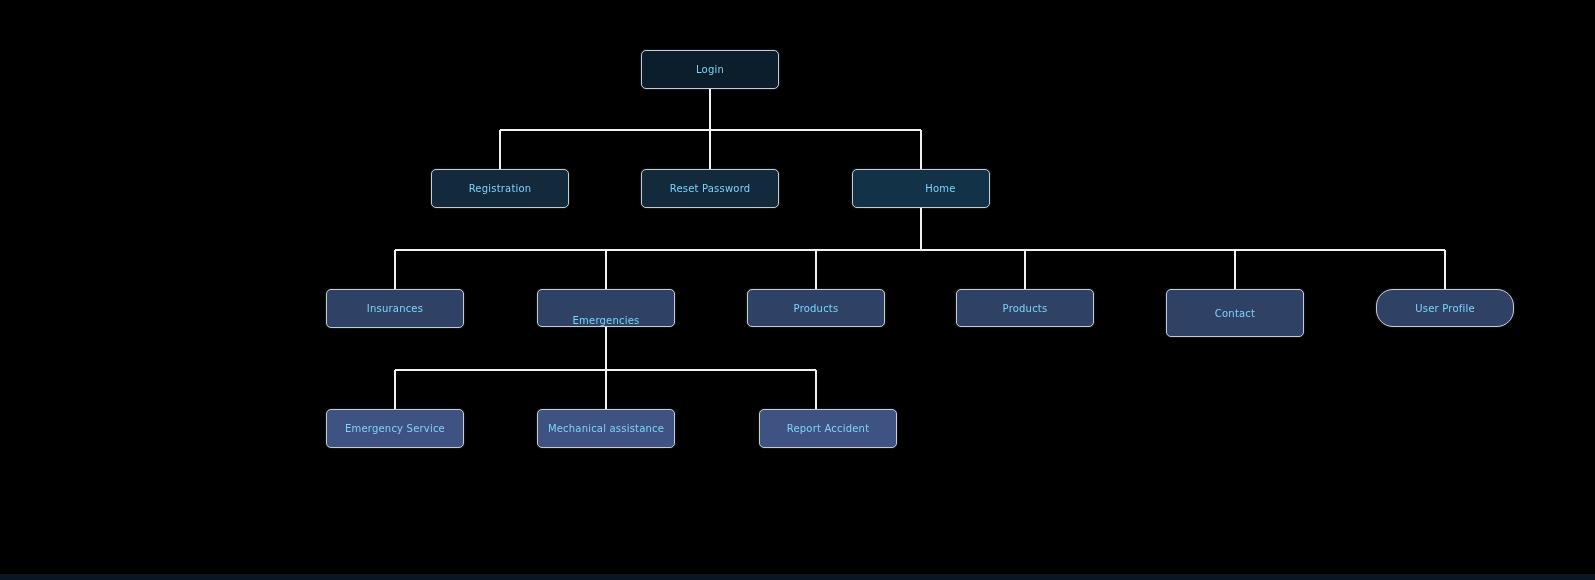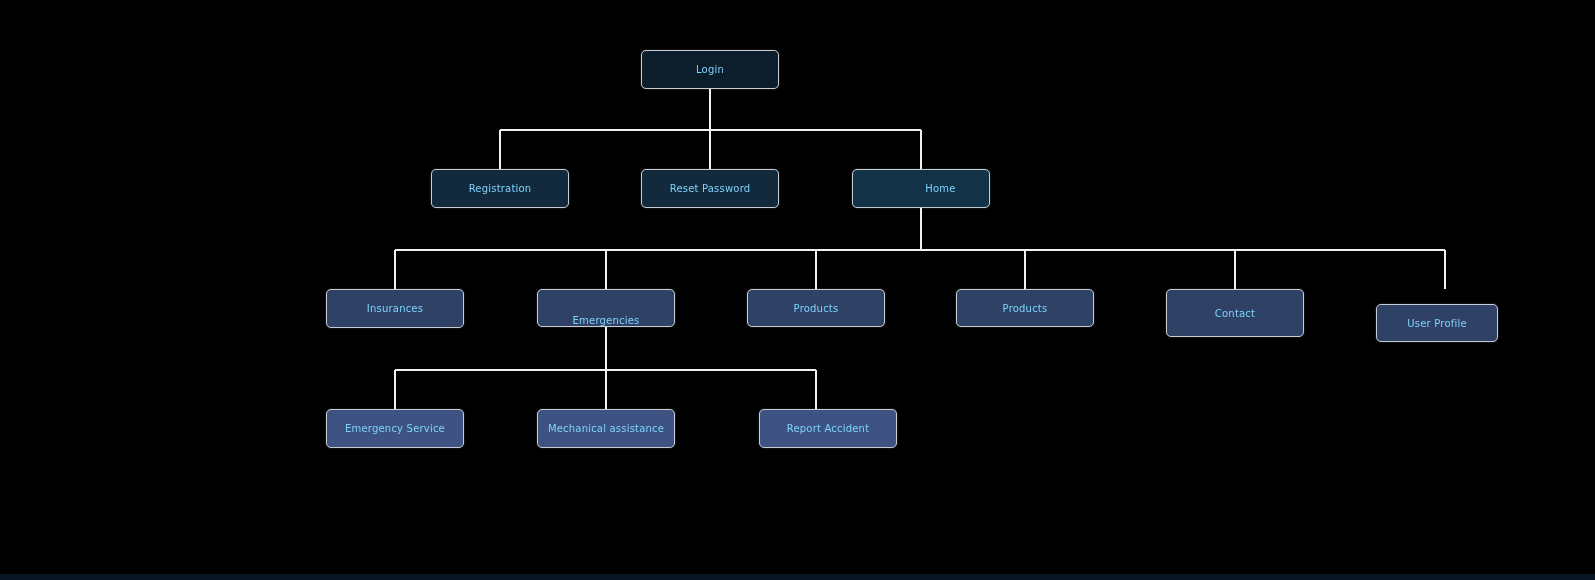--- a/index.html
+++ b/index.html
@@ -92,21 +92,21 @@
       </div>
       <div class="node" style="left: 747px; top: 289px; width: 138px; height: 38px; background: rgb(47, 66, 102); border-color: rgb(198, 204, 214);">
         <span>Products</span>
       </div>
       <div class="node" style="left: 956px; top: 289px; width: 138px; height: 38px; background: rgb(47, 66, 102); border-color: rgb(198, 204, 214);">
         <span>Products</span>
       </div>
       <div class="node" style="left: 1166px; top: 289px; width: 138px; height: 48px; background: rgb(47, 66, 102); border-color: rgb(198, 204, 214);">
         <span>Contact</span>
       </div>
-      <div class="node" style="left: 1376px; top: 304px; width: 122px; height: 38px; background: rgb(47, 66, 102); border-color: rgb(198, 204, 214);">
+      <div class="node" style="left: 1376px; top: 289px; width: 138px; height: 38px; background: rgb(47, 66, 102); border-color: rgb(198, 204, 214); border-radius: 17px;">
         <span>User Profile</span>
       </div>
       <div class="node" style="left: 326px; top: 409px; width: 138px; height: 39px; background: rgb(62, 83, 129); border-color: rgb(198, 204, 214);">
         <span>Emergency Service</span>
       </div>
       <div class="node" style="left: 537px; top: 409px; width: 138px; height: 39px; background: rgb(62, 83, 129); border-color: rgb(198, 204, 214);">
         <span>Mechanical assistance</span>
       </div>
       <div class="node" style="left: 747px; top: 409px; width: 138px; height: 39px; background: rgb(62, 83, 129); border-color: rgb(198, 204, 214); margin-left: 12px;">
         <span>Report Accident</span>

